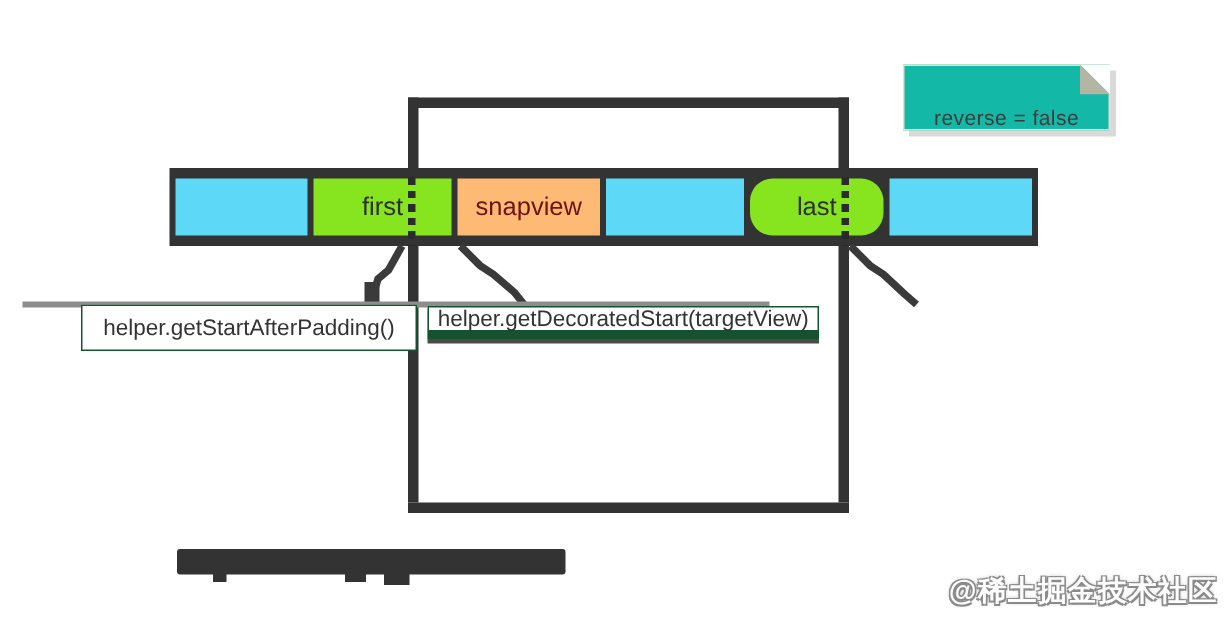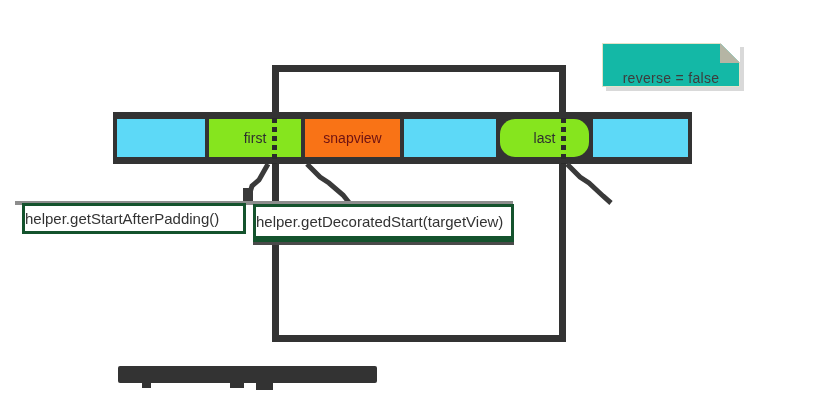--- a/index.html
+++ b/index.html
@@ -20,38 +20,38 @@
   .rect-upper{
     position:absolute;left:272px;top:65px;width:294px;height:54px;box-sizing:border-box;
     border-top:7px solid #333;border-left:7px solid #333;border-right:7px solid #333;
   }
   .rect-left-lower{position:absolute;left:272px;top:163px;width:7px;height:172px;background:#333;}
   .rect-right-lower{position:absolute;left:559px;top:163px;width:7px;height:172px;background:#333;}
   .rect-bottom{position:absolute;left:272px;top:335px;width:294px;height:7px;background:#333;}
   
   .bar-bg{position:absolute;left:113px;top:112px;width:579px;height:52px;background:#333;}
   .seg{position:absolute;top:119px;height:38px;display:flex;align-items:center;justify-content:center;}
-  .seg-label{font-size:14px;color:#2f2f2f;}
+  .seg-label{font-size:17px;color:#2f2f2f;}
   .seg-cyan{background:#5dd9f7;}
   .seg-green{background:#86e51e;}
-  .seg-red{background:#f97316;}
+  .seg-red{background:#fdba74;}
   .seg-red .seg-label{color:#6e1212;}
   .dash-line{
     position:absolute;top:118px;width:5px;height:46px;
     background:repeating-linear-gradient(to bottom,#2b2b2b 0 5px,rgba(0,0,0,0) 5px 9px);
   }
   
   .gray-topline{position:absolute;left:15px;top:201px;width:498px;height:4px;background:#8d8d8d;z-index:4;}
   .callout{
-    position:absolute;background:#ffffff;border:3px solid #14532d;box-sizing:border-box;
-    display:flex;align-items:center;z-index:5;
+    position:absolute;background:#ffffff;border:1px solid #14532d;box-sizing:border-box;
+    display:flex;align-items:center;justify-content:center;z-index:5;margin-left:32px;
   }
   .callout .callout-text{font-size:15px;color:#333;white-space:nowrap;}
   .box1{left:22px;top:203px;width:224px;height:31px;}
-  .box2{left:253px;top:204px;width:261px;height:38px;border-bottom-width:6px;box-shadow:0 3px 0 #4a4a4a;}
+  .box2{left:253px;top:204px;width:261px;height:22px;border-bottom-width:6px;box-shadow:0 3px 0 #4a4a4a;}
   .box3{left:572px;top:201px;width:221px;height:30px;box-shadow:2px 4px 0 #9a9a9a;}
   
   .connector-layer{position:absolute;left:0;top:0;z-index:3;}
   
   .caption-bar{position:absolute;left:118px;top:366px;width:259px;height:17px;background:#333;border-radius:2px;z-index:2;}
   .caption-nub{position:absolute;background:#333;z-index:2;}
   .nub1{left:142px;top:380px;width:9px;height:8px;}
   .nub2{left:230px;top:380px;width:14px;height:8px;}
   .nub3{left:256px;top:380px;width:17px;height:10px;}
   .watermark{
@@ -113,14 +113,15 @@
       <polygon points="0,0 20,0 20,20" fill="#ffffff"></polygon>
       <polygon points="0,0 20,20 0,20" fill="#b5b5a4"></polygon>
     </svg>
   </div>
 
   <div class="caption-bar"></div>
   <div class="caption-nub nub1"></div>
   <div class="caption-nub nub2"></div>
   <div class="caption-nub nub3"></div>
 
+  <div class="watermark">@稀土掘金技术社区</div>
 
 </div>
 
 </body></html>

